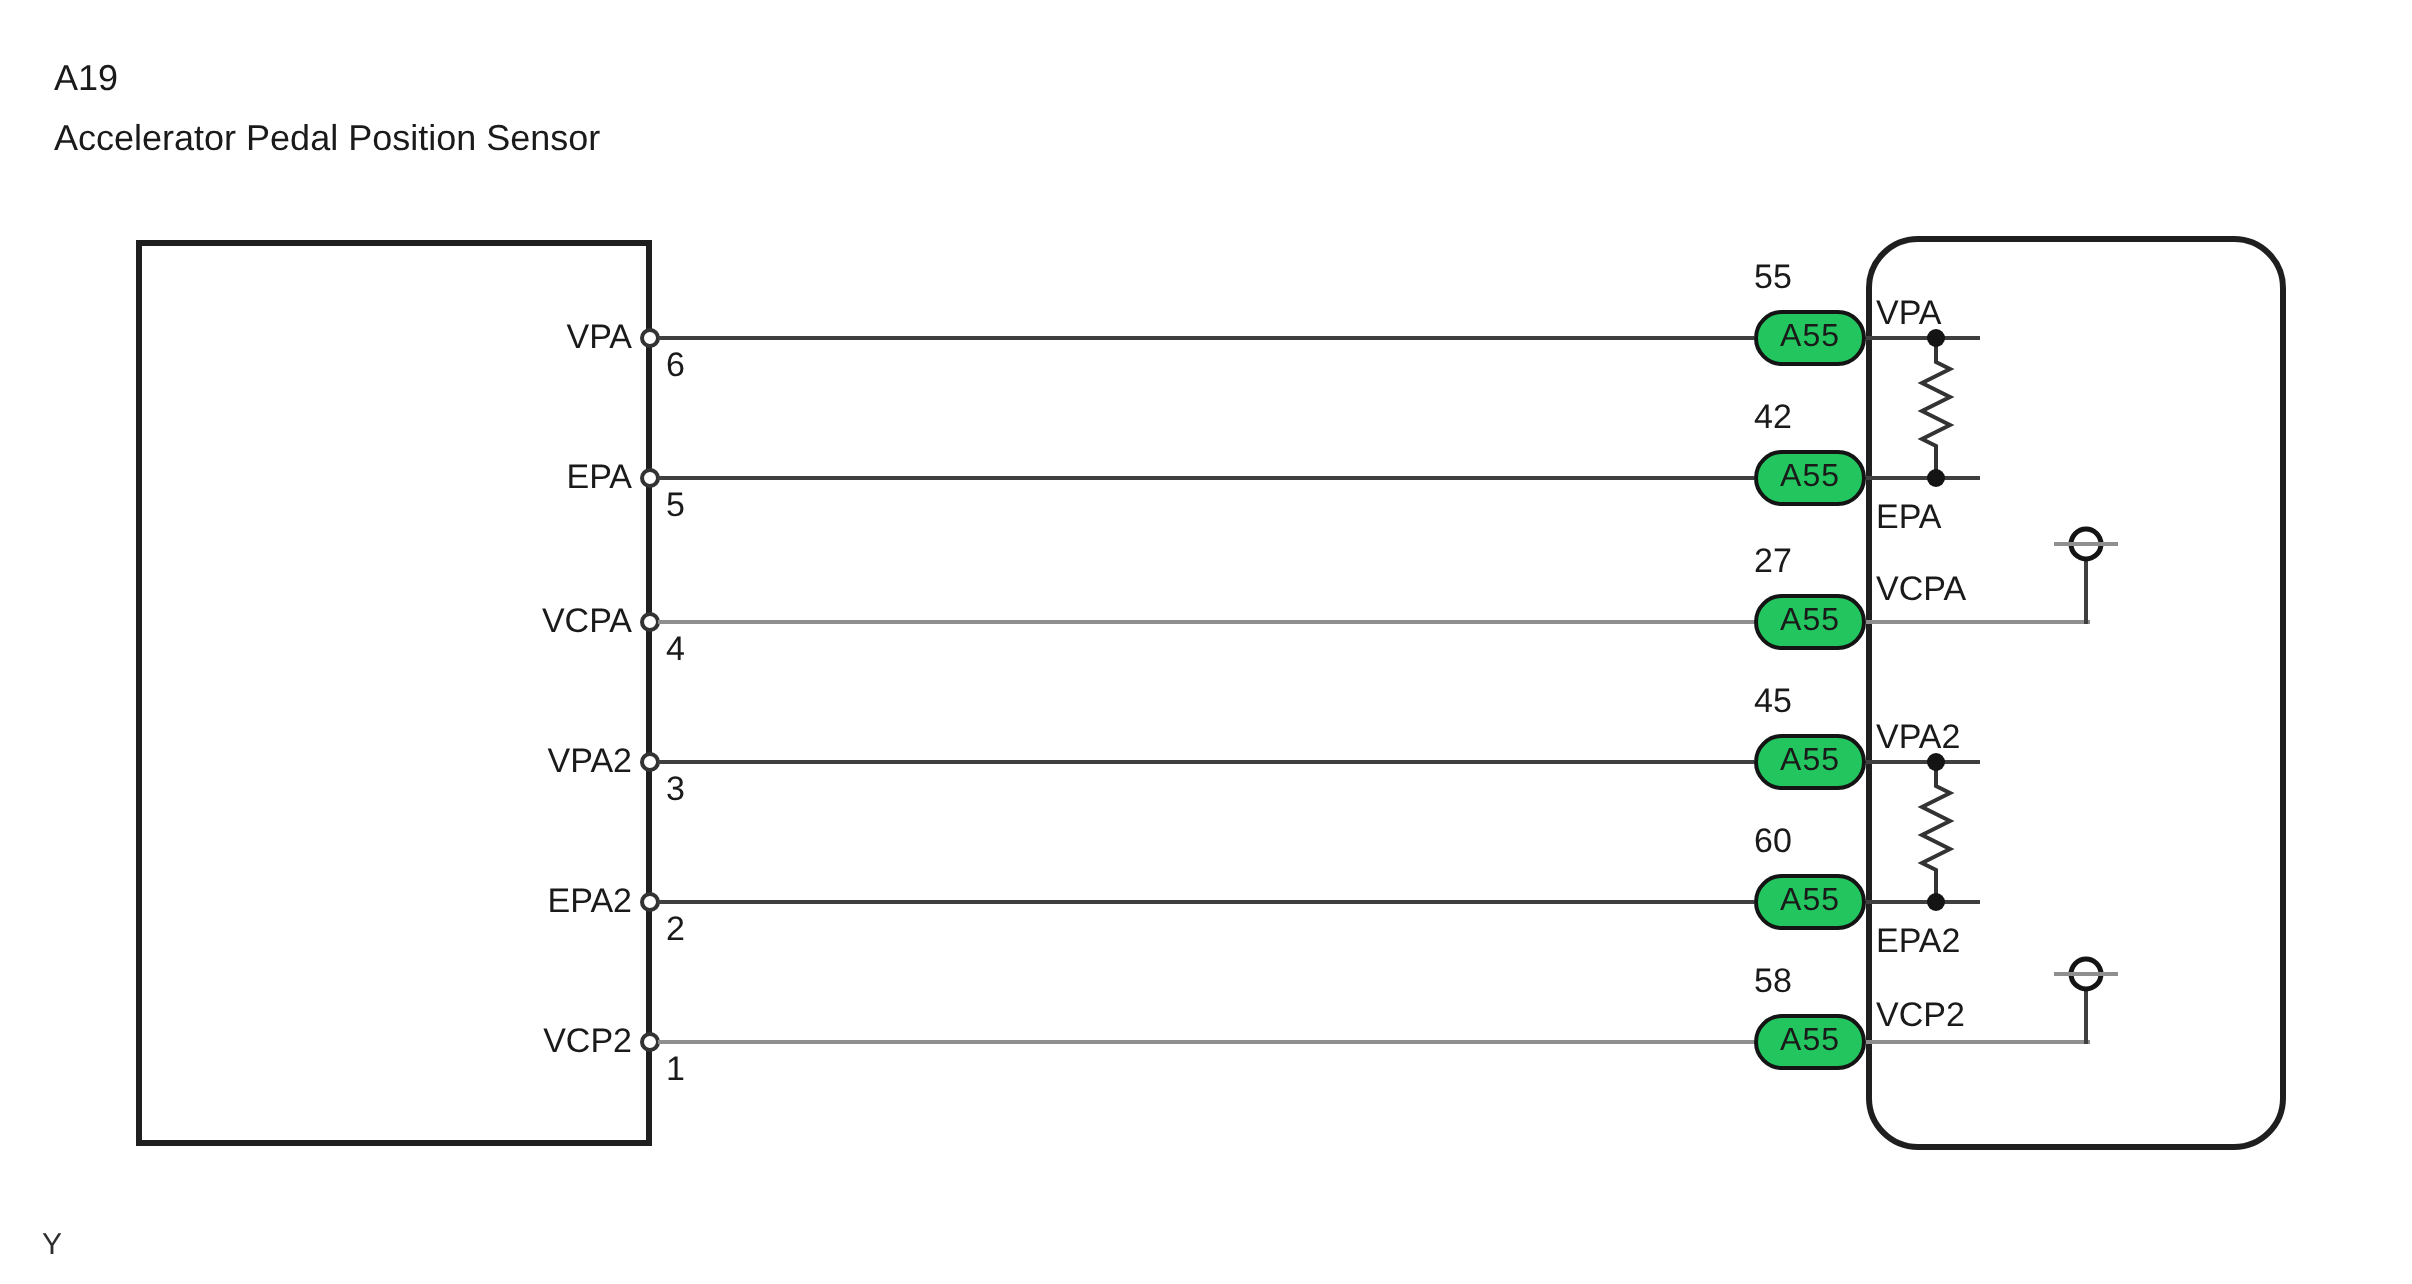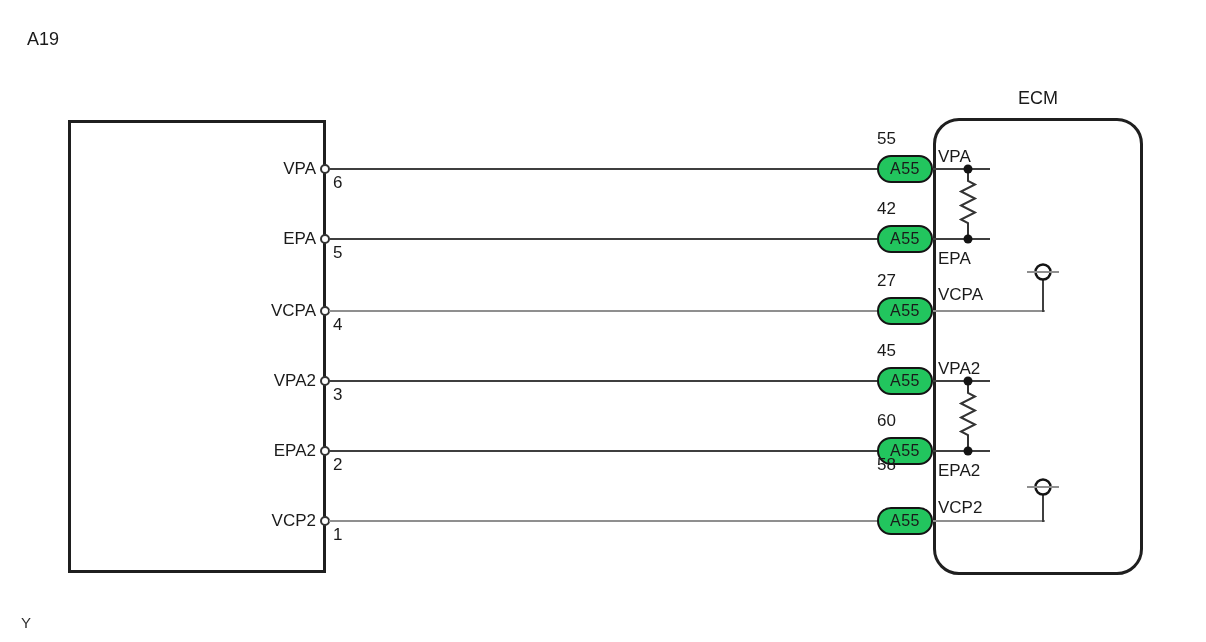--- a/index.html
+++ b/index.html
@@ -24,23 +24,23 @@
   .footer-y{left:21px;top:614px;font-size:15px;color:#2e2e2e;}
   svg{display:block;}
 </style>
 </head>
 <body>
 
 <div id="canvas">
 
   <div class="abs title-block">
     <div>A19</div>
+    <div>Accelerator Pedal Position Sensor</div>
   </div>
 
-  <div class="abs ecm-title">ECM</div>
 
   <div class="abs sensor-box"></div>
   <div class="abs ecm-box"></div>
 
   <div class="abs s-label" style="top:158px">VPA</div>
   <div class="abs pin-circle" style="left:320px;top:164px"></div>
   <div class="abs pin-num" style="top:173px">6</div>
   <div class="abs wire" style="left:329px;top:168px;width:548px"></div>
   <div class="abs oval-num" style="top:129px">55</div>
   <div class="abs oval" style="top:155px">A55</div>
@@ -80,21 +80,21 @@
   <div class="abs wire" style="left:329px;top:450px;width:548px"></div>
   <div class="abs oval-num" style="top:411px">60</div>
   <div class="abs oval" style="top:437px">A55</div>
   <div class="abs wire" style="left:933px;top:450px;width:57px"></div>
   <div class="abs ecm-sig" style="top:460px">EPA2</div>
 
   <div class="abs s-label" style="top:510px">VCP2</div>
   <div class="abs pin-circle" style="left:320px;top:516px"></div>
   <div class="abs pin-num" style="top:525px">1</div>
   <div class="abs wire power" style="left:329px;top:520px;width:548px"></div>
-  <div class="abs oval-num" style="top:455px">58</div>
+  <div class="abs oval-num" style="top:481px">58</div>
   <div class="abs oval" style="top:507px">A55</div>
   <div class="abs wire power" style="left:933px;top:520px;width:112px"></div>
   <div class="abs ecm-sig" style="top:497px">VCP2</div>
 
   <svg class="abs" style="left:956px;top:163px" width="24" height="82">
     <path d="M12 6 L12 18 L19 21.5 L5 28.5 L19 35.5 L5 42.5 L19 49.5 L5 56.5 L12 60 L12 76" fill="none" stroke="#333" stroke-width="2"></path>
     <circle cx="12" cy="6" r="4.5" fill="#141414"></circle>
     <circle cx="12" cy="76" r="4.5" fill="#141414"></circle>
   </svg>
 

